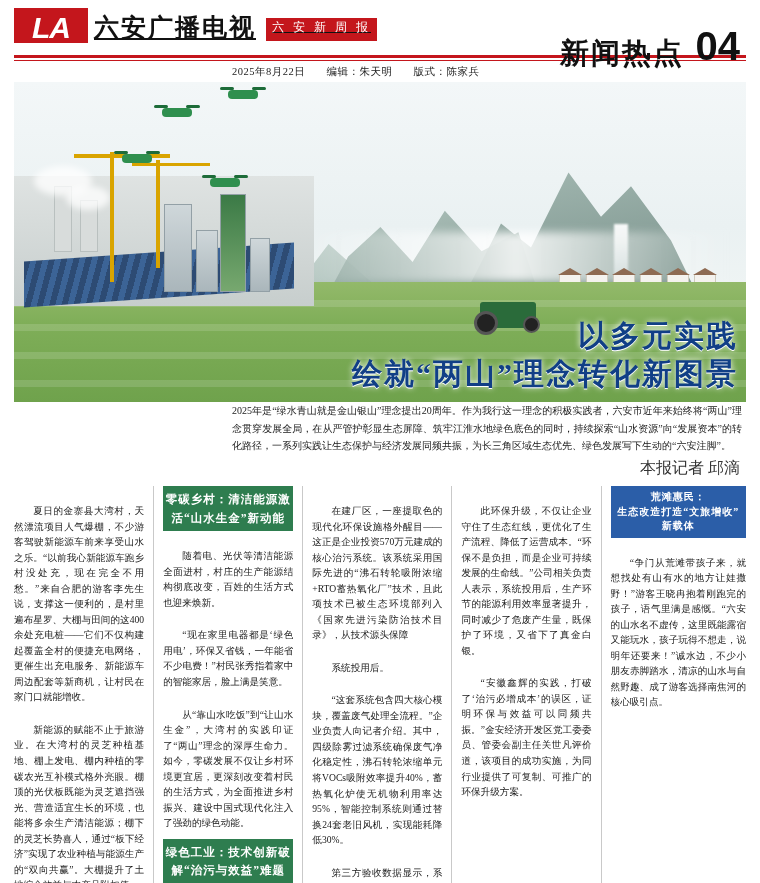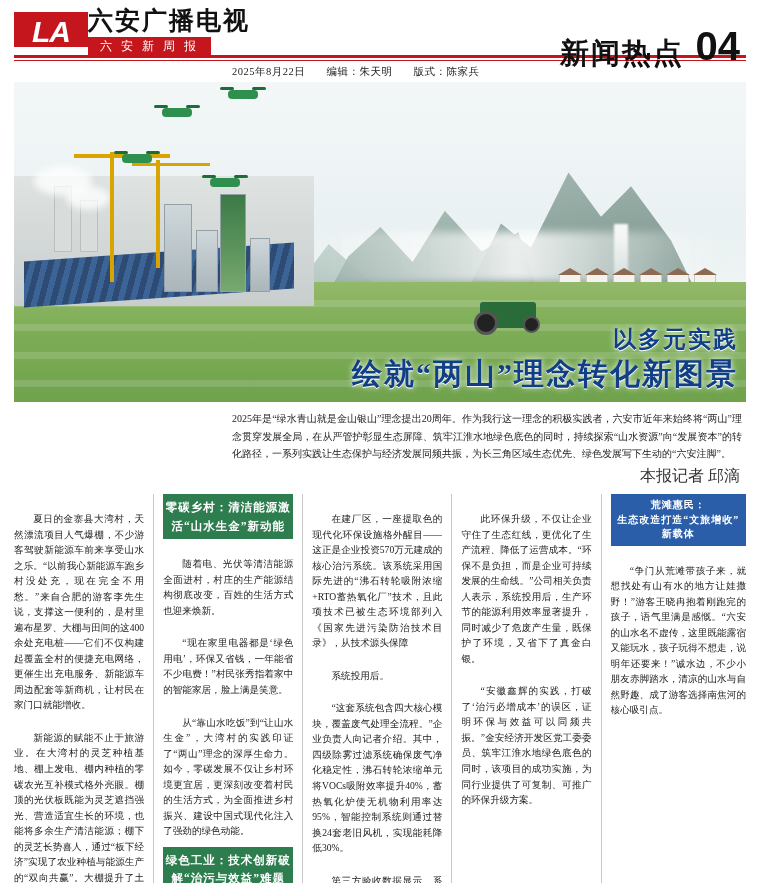--- a/index.html
+++ b/index.html
@@ -28,20 +28,21 @@
   .masthead {
     position: relative;
     height: 64px;
     display: flex;
     align-items: flex-start;
     border-bottom: none;
   }
   .logo-block {
     display: flex;
     align-items: center;
+    gap: 6px;
   }
   .logo-la {
     width: 74px;
     height: 40px;
     background: #c4161c;
     color: #fff;
     font-family: "Liberation Sans", sans-serif;
     font-weight: bold;
     font-style: italic;
     font-size: 30px;
@@ -53,39 +54,40 @@
   }
   .logo-la::after {
     content: "";
     position: absolute;
     left: 0; bottom: 0;
     width: 100%; height: 5px;
     background: #fff;
   }
   .logo-text {
     display: flex;
-    flex-direction: column;
     justify-content: center;
+    text-decoration: underline;
   }
   .logo-main {
     font-size: 25px;
     font-weight: bold;
     letter-spacing: 2px;
     color: #111;
     line-height: 1.05;
   }
   .logo-sub {
     margin-top: 3px;
     background: #c4161c;
     color: #fff;
     font-size: 12px;
     letter-spacing: 3px;
-    padding: 1px 12px;
+    padding: 1px 6px;
     display: inline-block;
     width: max-content;
+    margin-left: 10px;
   }
   .rule-red {
     position: absolute;
     left: 0;
     right: 0;
     top: 47px;
     height: 3px;
     background: #c4161c;
   }
   .rule-thin {
@@ -294,27 +296,26 @@
   .hero-headline {
     position: absolute;
     right: 8px;
     bottom: 10px;
     text-align: right;
     color: #113f86;
     font-weight: bold;
     letter-spacing: 2px;
     text-shadow: 0 1px 0 #fff, 0 0 6px #fff;
   }
-  .hl1 { font-size: 23px; line-height: 1.25; }
+  .hl1 { font-size: 30px; line-height: 1.25; }
   .hl2 { font-size: 30px; line-height: 1.25; }
 
   
   .lead {
     position: relative;
-    margin-top: 8px;
     height: 68px;
     font-size: 10px;
     line-height: 1.75;
     color: #1b1b1b;
     text-align: justify;
   }
   .lead-inner {
     margin-left: 218px;
     padding-right: 4px;
   }
@@ -476,21 +477,21 @@
       <p>在建厂区，一座提取色的现代化环保设施格外醒目——这正是企业投资570万元建成的核心治污系统。该系统采用国际先进的“沸石转轮吸附浓缩+RTO蓄热氧化厂”技术，且此项技术已被生态环境部列入《国家先进污染防治技术目录》，从技术源头保障</p>
       <p>系统投用后。</p>
       <p>“这套系统包含四大核心模块，覆盖废气处理全流程。”企业负责人向记者介绍。其中，四级除雾过滤系统确保废气净化稳定性，沸石转轮浓缩单元将VOCs吸附效率提升40%，蓄热氧化炉使无机物利用率达95%，智能控制系统则通过替换24套老旧风机，实现能耗降低30%。</p>
       <p>第三方验收数据显示，系统投用后成效显著：NMHC平均处理效率93.63%、甲苯92.19%、二甲苯97.01%，脱硫废气处理率达95%，排放浓度最大值仅38.04mg/m³，远低于国家排放限值，多项环保指标达到行业领先水平。</p>
     </div>
 
     <div class="vsep"></div>
 
     <div class="col col-narrow">
       <p>此环保升级，不仅让企业守住了生态红线，更优化了生产流程、降低了运营成本。“环保不是负担，而是企业可持续发展的生命线。”公司相关负责人表示，系统投用后，生产环节的能源利用效率显著提升，同时减少了危废产生量，既保护了环境，又省下了真金白银。</p>
-      <p>“安徽鑫辉的实践，打破了‘治污必增成本’的误区，证明环保与效益可以同频共振。”金安经济开发区党工委委员、筑牢江淮水地绿色底色的同时，该项目的成功实施，为同行业提供了可复制、可推广的环保升级方案。</p>
+      <p>“安徽鑫辉的实践，打破了‘治污必增成本’的误区，证明环保与效益可以同频共振。”金安经济开发区党工委委员、管委会副主任关世凡评价道，该项目的成功实施，为同行业提供了可复制、可推广的环保升级方案。</p>
     </div>
 
     <div class="vsep"></div>
 
     <div class="col col-wide">
       <div class="sub-banner blue two-line">
         <div>荒滩惠民：</div>
         <div>生态改造打造“文旅增收”</div>
         <div>新载体</div>
       </div>

